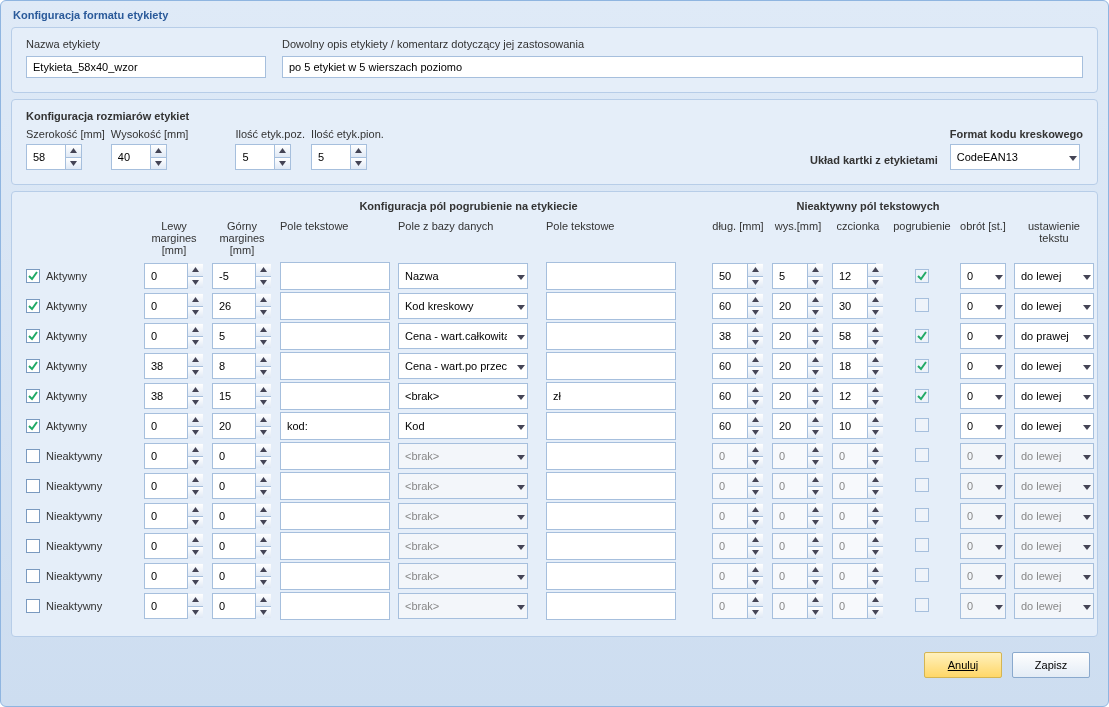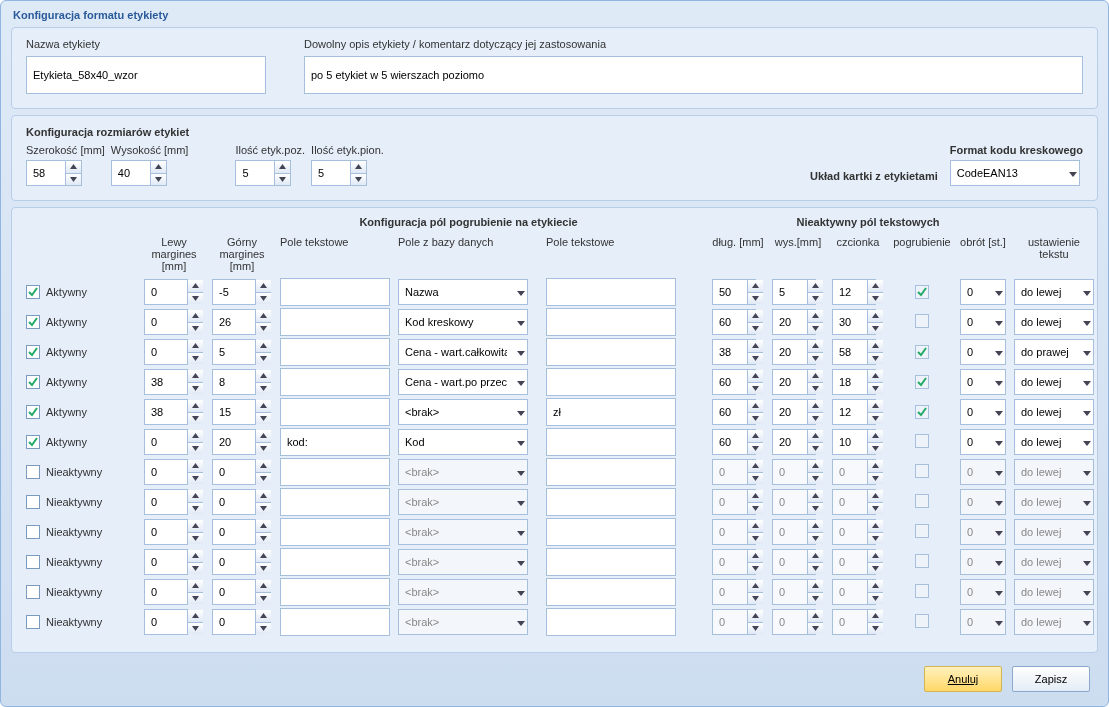--- a/index.html
+++ b/index.html
@@ -1,25 +1,25 @@
 <!DOCTYPE html>
 <html><head>
 <meta charset="utf-8">
 <style>
   * { box-sizing: border-box; }
   body { margin:0; font-family: Tahoma, Verdana, sans-serif; font-size:11px; color:#333; background:#fff; }
   .window { width:1109px; height:707px; background:linear-gradient(#dfeaf7,#cdddf0); border:1px solid #8fb5e0; border-radius:6px; padding:4px 4px 8px; position:relative; }
   .title { color:#2a5a9a; font-weight:bold; padding:4px 8px 6px; }
   .panel { background:#e5eef9; border:1px solid #b7cde8; border-radius:4px; margin:0 6px 6px; padding:10px 14px 14px; }
-  .panel.top { display:flex; gap:38px; }
+  .panel.top { display:flex; gap:16px; }
   .col { flex:1 1 auto; }
   .col.name { flex-basis:240px; flex-grow:0; }
   .col.loc { flex-basis:320px; flex-grow:0; }
   .label { color:#333; margin-bottom:6px; display:block; }
-  input[type="text"] { height:38px; border:1px solid #a6bfdd; background:#fff; padding:2px 6px; font:inherit; width:100%; }
+  input[type="text"] { height:22px; border:1px solid #a6bfdd; background:#fff; padding:2px 6px; font:inherit; width:100%; }
   .sizes-head { font-weight:bold; margin-bottom:6px; }
   .small-col label { display:block; margin-bottom:4px; }
   .spin { position:relative; display:inline-block; }
   .spin input { width:56px; height:26px; border:1px solid #a6bfdd; padding:2px 6px; font:inherit; text-align:left; }
   .spin .btns { position:absolute; right:1px; top:1px; bottom:1px; width:16px; display:flex; flex-direction:column; }
   .spin .btns span { flex:1; border-left:1px solid #a6bfdd; background:linear-gradient(#fff,#e0e9f5); display:flex; align-items:center; justify-content:center; cursor:pointer; }
   .spin .btns span:first-child { border-bottom:1px solid #a6bfdd; }
   .spin .btns svg { width:7px; height:5px; }
   .spin.s40 input { width:44px; }
   .combo { position:relative; display:inline-block; }
@@ -29,21 +29,21 @@
   .combo.w80 { width:80px; } .combo.w46 { width:46px; }
   .combo.disabled input { background:#f3f6fa; color:#888; }
   .grid-row { display:grid; grid-template-columns:110px 60px 60px 110px 140px 130px 20px 52px 52px 52px 60px 46px 80px; gap:8px; align-items:center; height:26px; margin-bottom:4px; }
   .chk-label { display:flex; align-items:center; gap:6px; }
   .chk { width:14px; height:14px; border:1px solid #7a9ac0; background:#fff; display:inline-flex; align-items:center; justify-content:center; }
   .chk.sq { border:1px solid #a6bfdd; background:#eef3fa; }
   .chk svg { width:10px; height:10px; display:none; }
   .chk.on svg { display:block; }
   .chk.sq.on { background:#eef3fa; }
   .chk.sq.on svg { display:block; }
-  .footer { position:absolute; right:18px; bottom:14px; display:flex; gap:10px; }
+  .footer { position:absolute; right:18px; bottom:28px; display:flex; gap:10px; }
   .btn { height:26px; width:78px; border:1px solid #8aa9cd; border-radius:2px; background:linear-gradient(#fefefe,#e3ecf6); font:inherit; cursor:pointer; }
   .btn.primary { background:linear-gradient(#fff1bd,#ffd768); border-color:#d4b553; text-decoration:underline; }
   .spacer { flex:1; }
   .panel.sizes .row-inner { display:flex; align-items:flex-end; }
   .panel.fields { padding-top:8px; }
   .hdrs { display:flex; margin-bottom:4px; }
   .hdrs .left { width:258px; }
   .hdrs .mid { flex:1; text-align:center; font-weight:bold; }
   .hdrs .right { width:430px; text-align:center; font-weight:bold; }
   .sub-head { display:grid; grid-template-columns:110px 60px 60px 110px 140px 130px 20px 52px 52px 52px 60px 46px 80px; gap:8px; text-align:center; font-size:11px; padding:4px 0 6px; }

